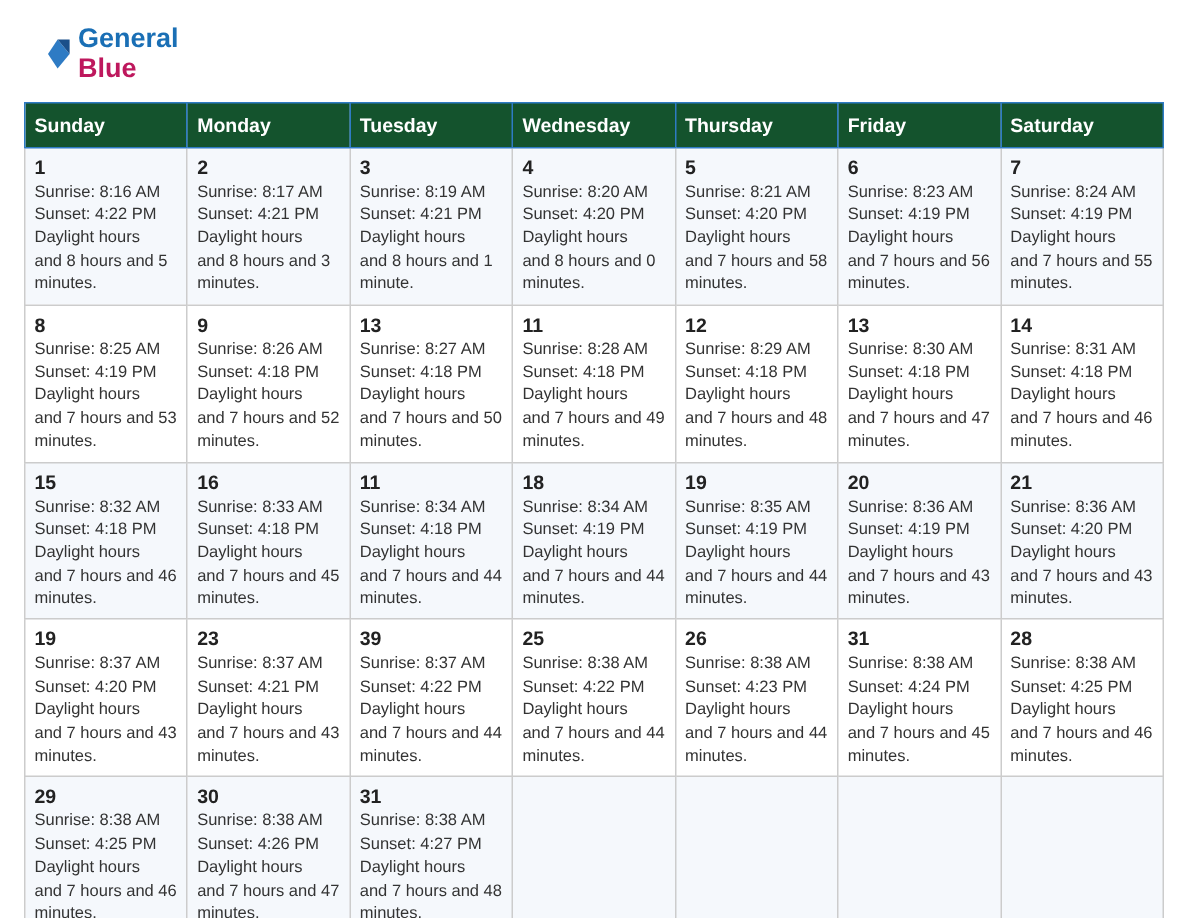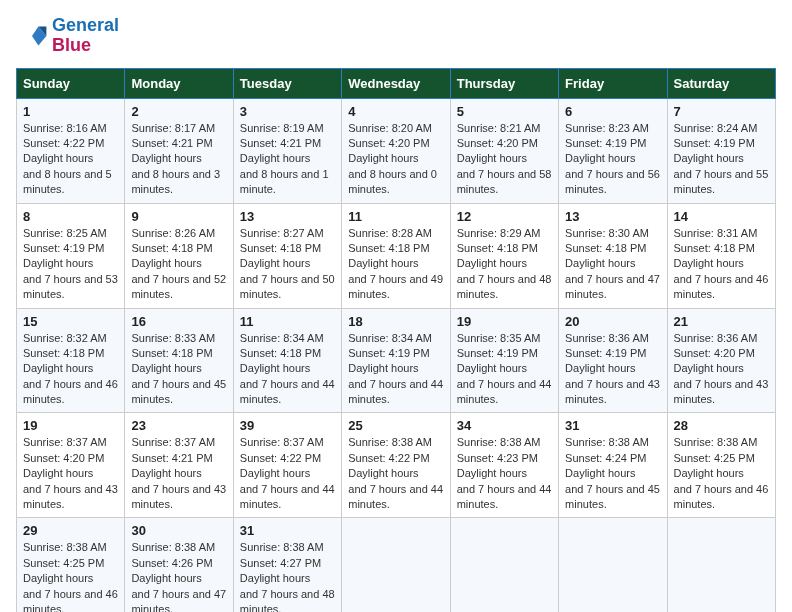--- a/index.html
+++ b/index.html
@@ -171,21 +171,21 @@
       </tr>
       <tr>
         <td><span class="day-num">19</span>
 <span class="day-info">Sunrise: 8:37 AM<br>Sunset: 4:20 PM<br>Daylight hours<br>and 7 hours and 43 minutes.</span></td>
         <td><span class="day-num">23</span>
 <span class="day-info">Sunrise: 8:37 AM<br>Sunset: 4:21 PM<br>Daylight hours<br>and 7 hours and 43 minutes.</span></td>
         <td><span class="day-num">39</span>
 <span class="day-info">Sunrise: 8:37 AM<br>Sunset: 4:22 PM<br>Daylight hours<br>and 7 hours and 44 minutes.</span></td>
         <td><span class="day-num">25</span>
 <span class="day-info">Sunrise: 8:38 AM<br>Sunset: 4:22 PM<br>Daylight hours<br>and 7 hours and 44 minutes.</span></td>
-        <td><span class="day-num">34</span>
+        <td><span class="day-num">26</span>
 <span class="day-info">Sunrise: 8:38 AM<br>Sunset: 4:23 PM<br>Daylight hours<br>and 7 hours and 44 minutes.</span></td>
         <td><span class="day-num">31</span>
 <span class="day-info">Sunrise: 8:38 AM<br>Sunset: 4:24 PM<br>Daylight hours<br>and 7 hours and 45 minutes.</span></td>
         <td><span class="day-num">28</span>
 <span class="day-info">Sunrise: 8:38 AM<br>Sunset: 4:25 PM<br>Daylight hours<br>and 7 hours and 46 minutes.</span></td>
       </tr>
       <tr>
         <td><span class="day-num">29</span>
 <span class="day-info">Sunrise: 8:38 AM<br>Sunset: 4:25 PM<br>Daylight hours<br>and 7 hours and 46 minutes.</span></td>
         <td><span class="day-num">30</span>

